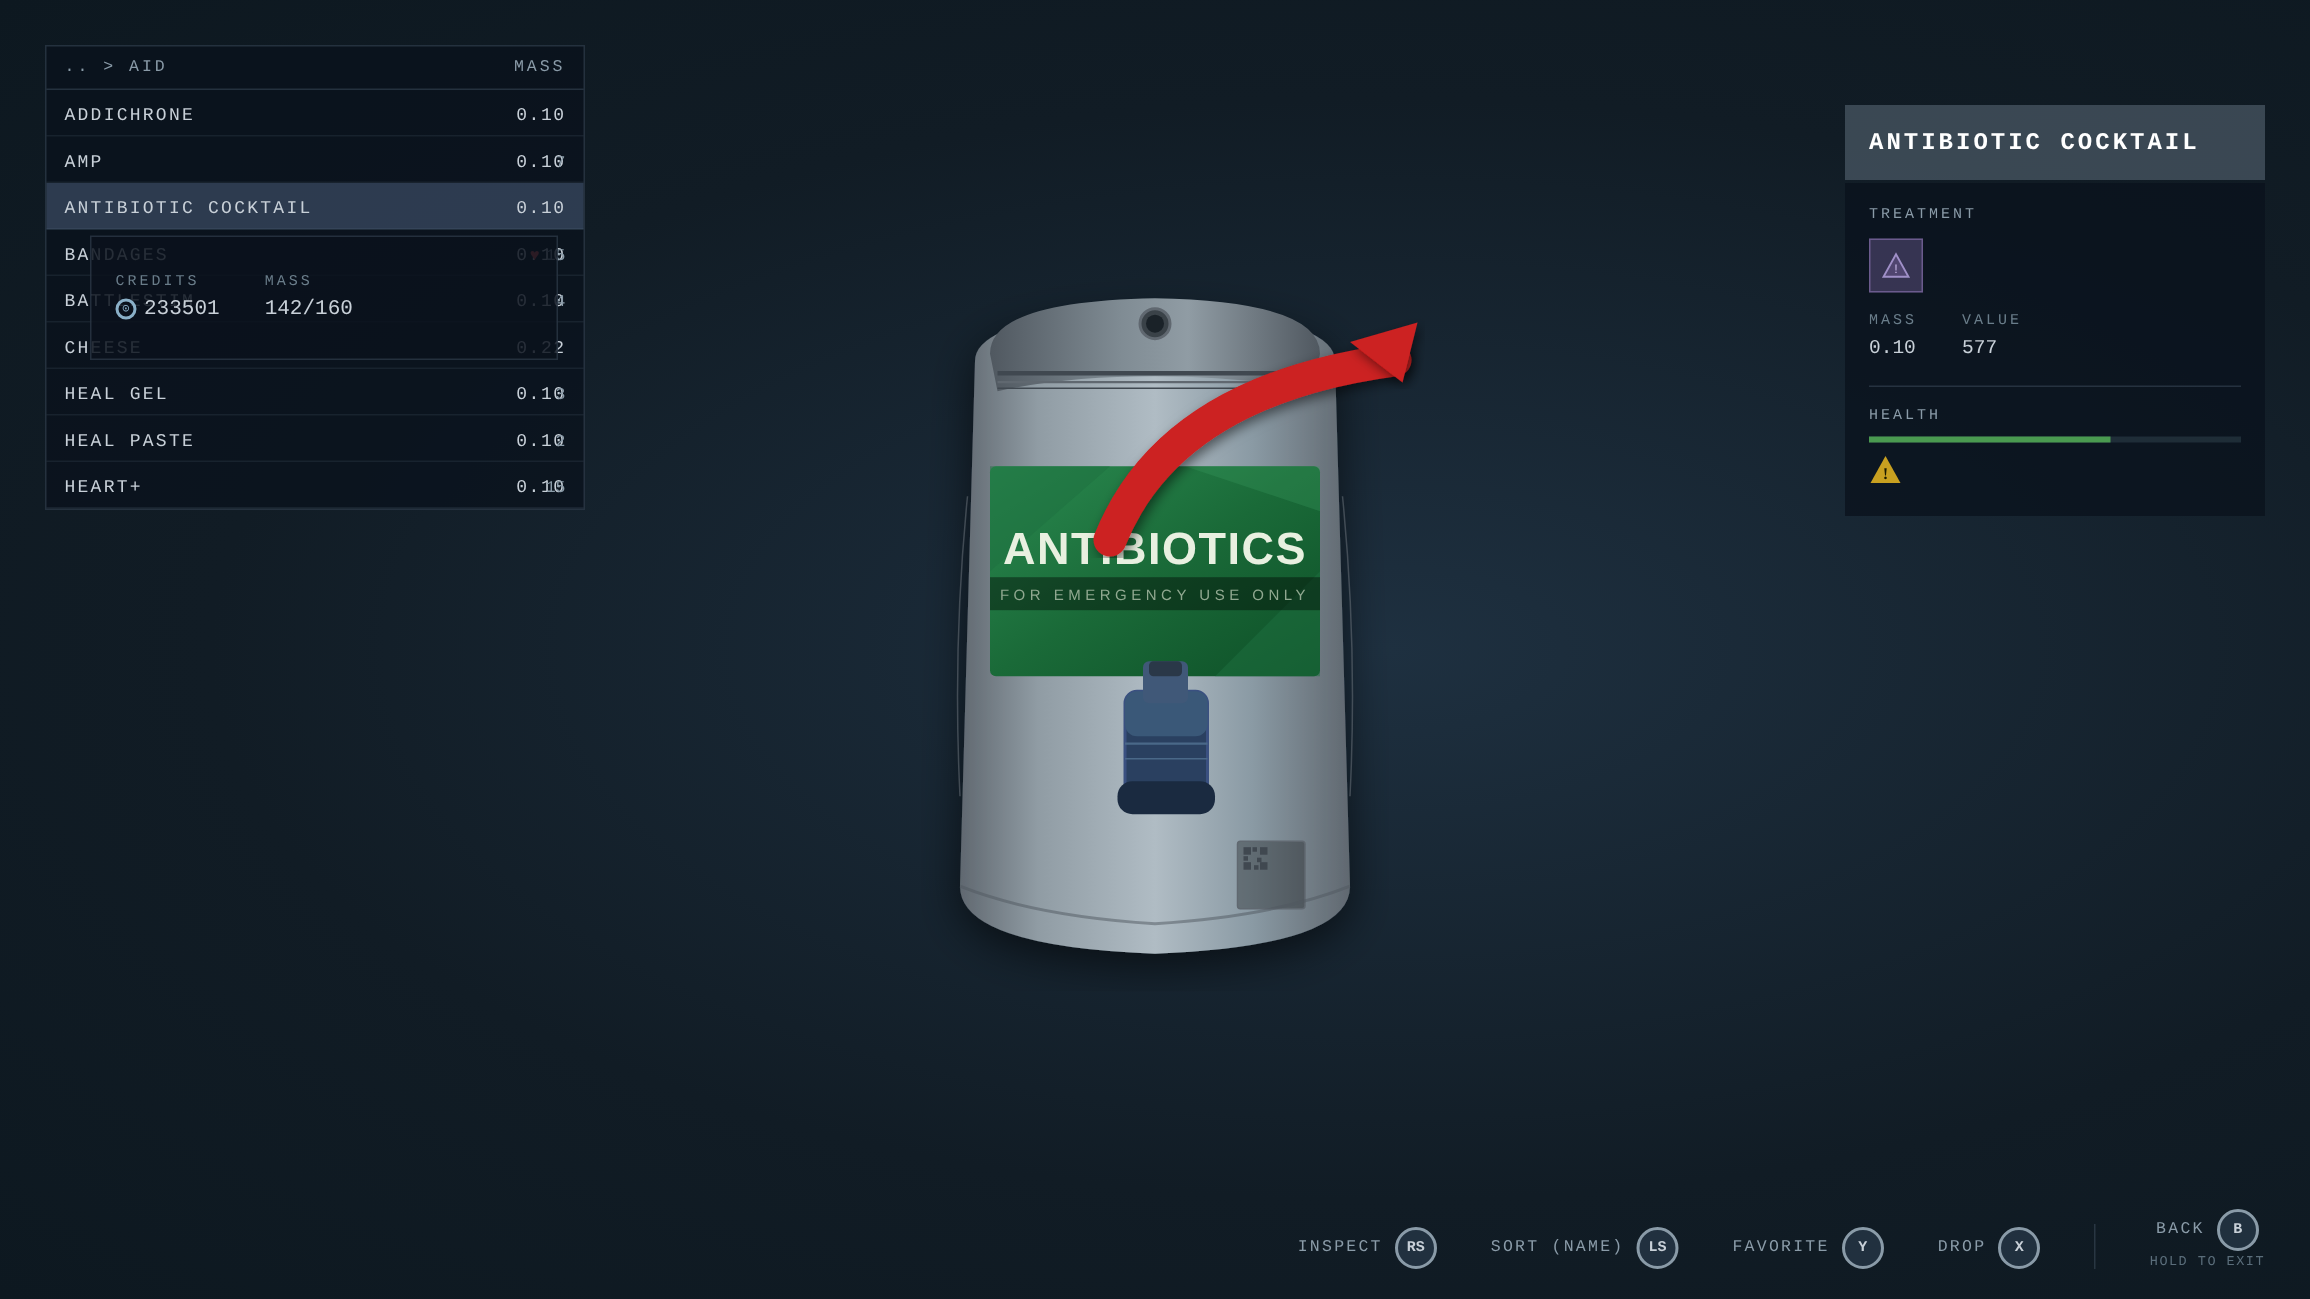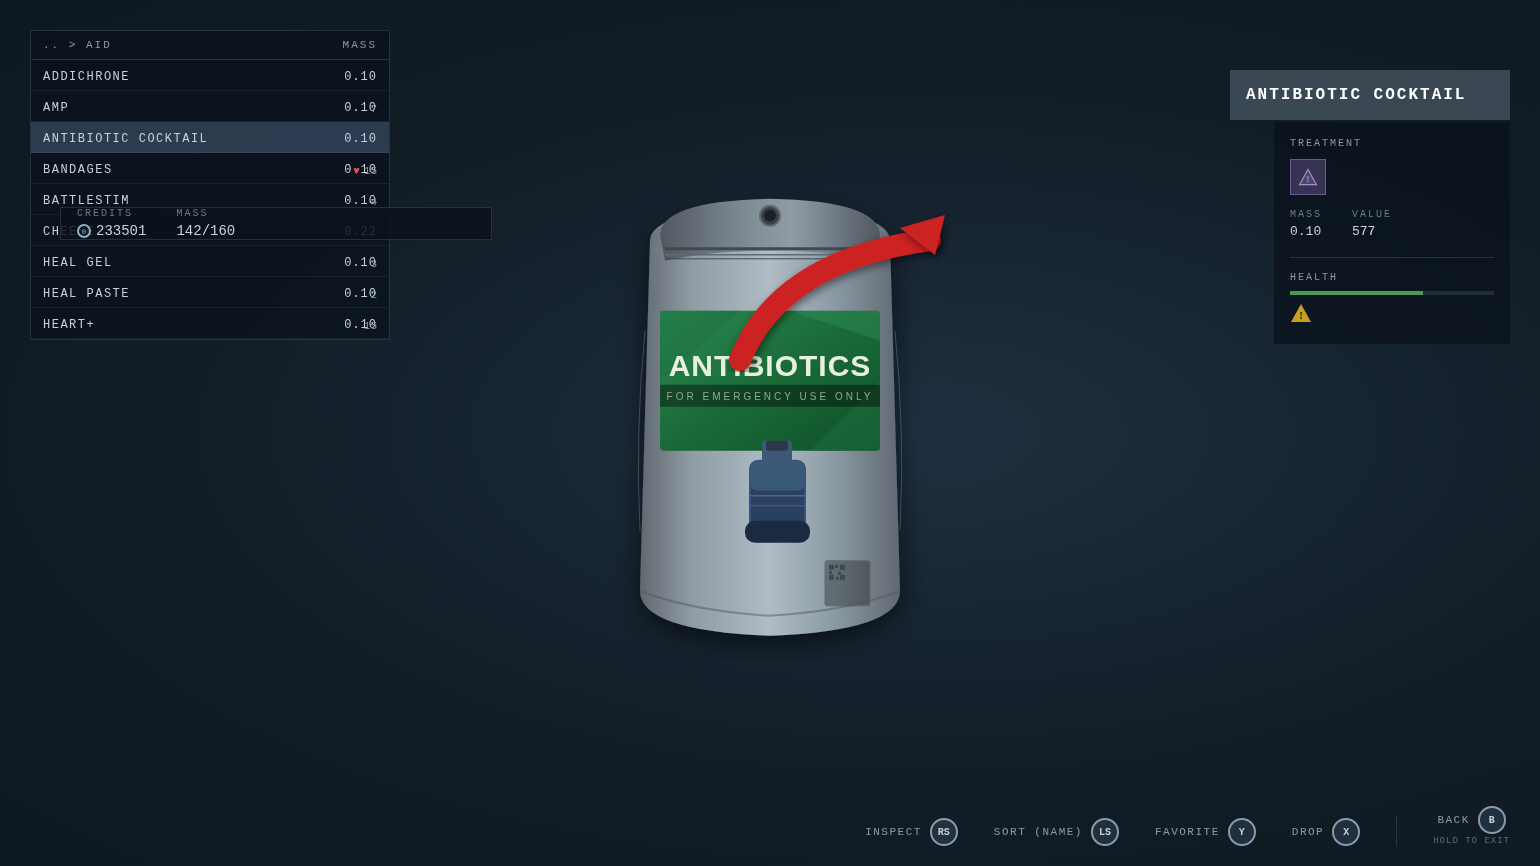--- a/index.html
+++ b/index.html
@@ -96,24 +96,24 @@
 
     .item-count .heart-icon {
       color: #e05050;
     }
 
     
     .footer-bar {
       position: absolute;
       left: 30px;
       bottom: 100px;
-      width: 432px;
+      width: 312px;
       background: rgba(10, 18, 28, 0.85);
       border: 1px solid rgba(100, 120, 140, 0.3);
-      padding: 0 16px;
+      padding: 25px 16px;
       display: flex;
       gap: 30px;
       z-index: 10;
     }
 
     .footer-section {
       display: flex;
       flex-direction: column;
       gap: 4px;
     }
@@ -179,21 +179,20 @@
       font-size: 16px;
       font-weight: bold;
       letter-spacing: 2px;
       color: #ffffff;
       text-transform: uppercase;
     }
 
     .detail-body {
       background: rgba(10, 18, 28, 0.75);
       padding: 16px;
-      margin-left: 44px;
     }
 
     .detail-section-label {
       font-size: 10px;
       letter-spacing: 2px;
       color: #8a9ba8;
       text-transform: uppercase;
       margin-bottom: 10px;
     }
 

